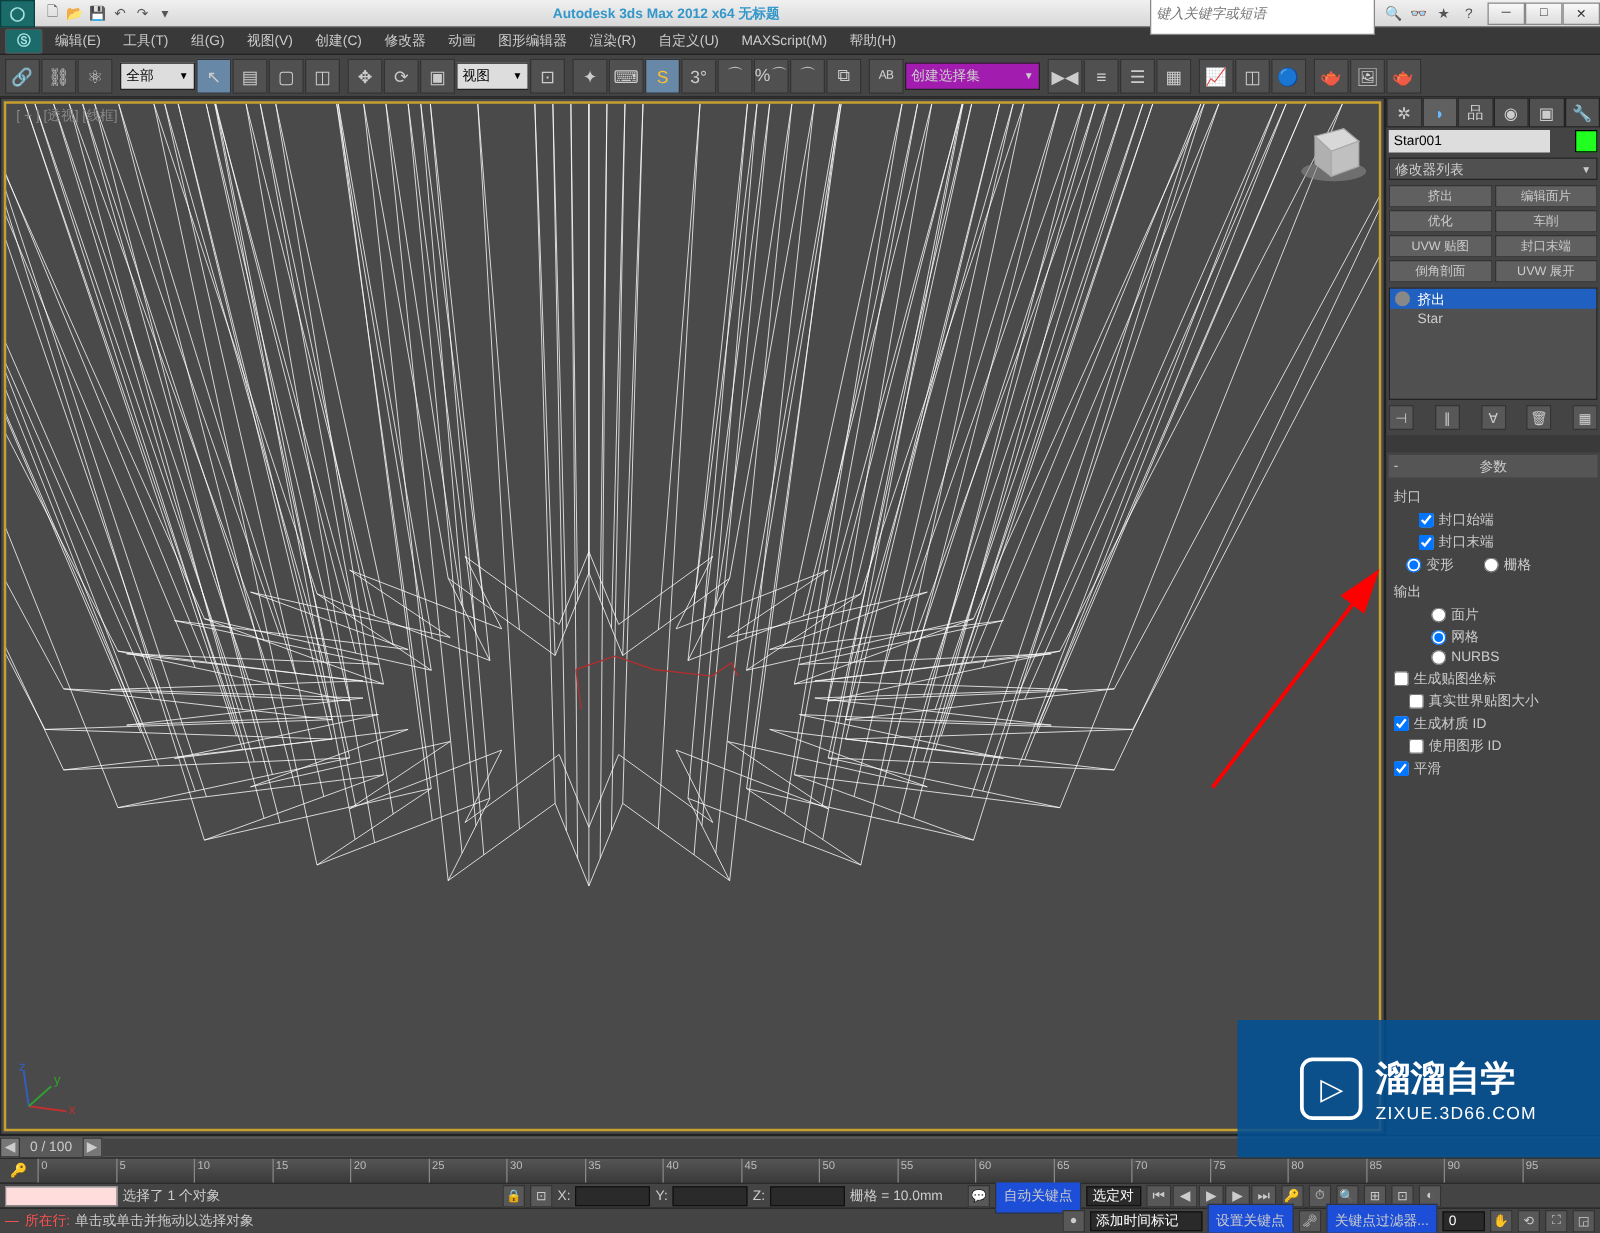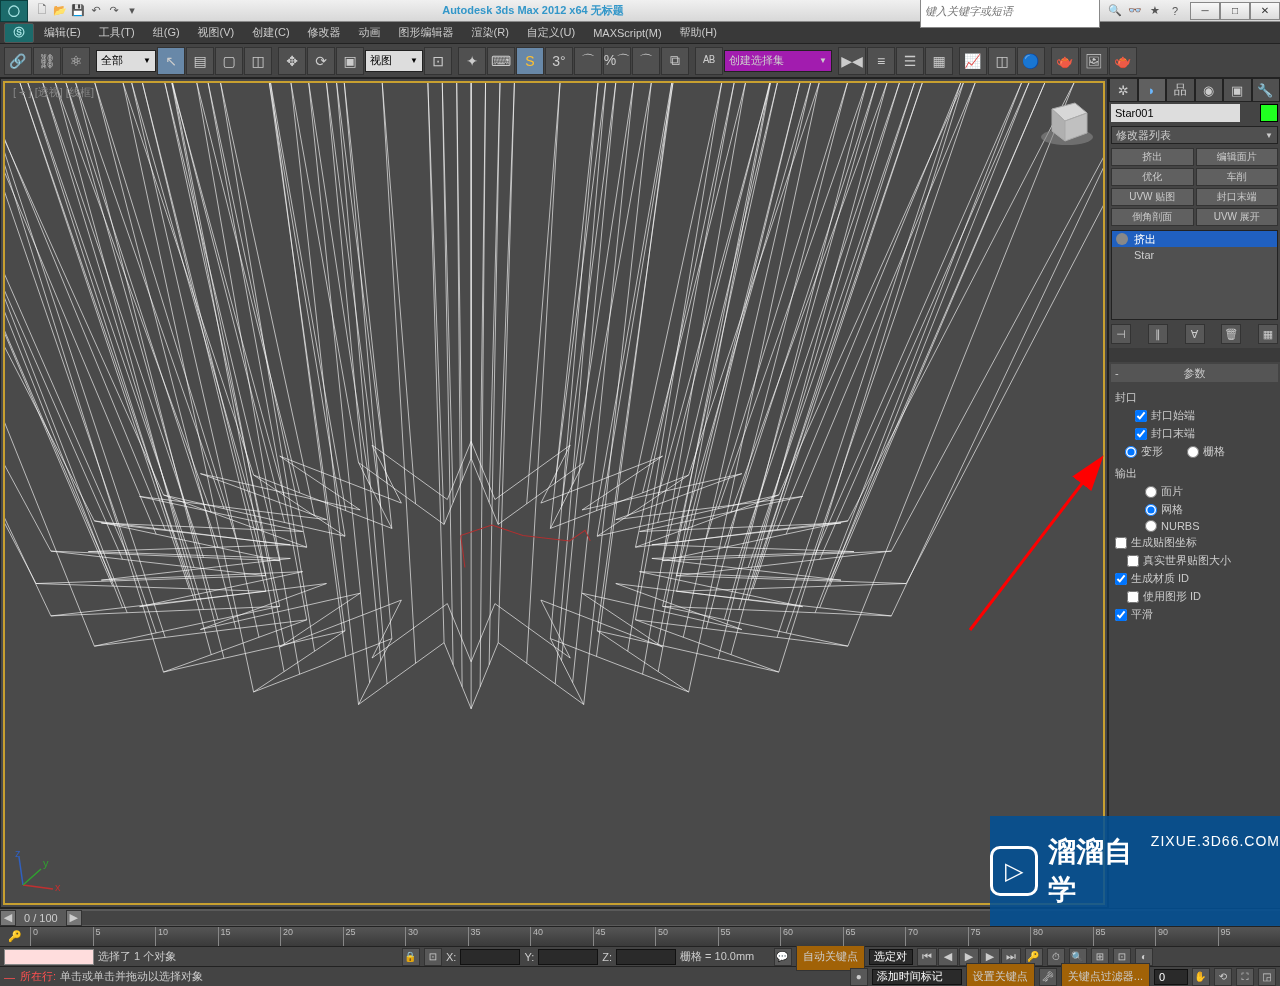--- a/index.html
+++ b/index.html
@@ -84,28 +84,28 @@
 .timeline .key-icon { width:30px; display:flex;align-items:center;justify-content:center;}
 .timeline .ruler { flex:1; position:relative; background:linear-gradient(to bottom,#555,#3a3a3a);}
 .timeline .ruler .tick { position:absolute; top:0; bottom:0; border-left:1px solid #888; font-size:9px; color:#bbb; padding-left:2px;}
 
 
 .status1 { height:20px; background:#444; display:flex; align-items:center; gap:4px; padding:0 4px; border-top:1px solid #222;}
 .status2 { height:20px; background:#444; display:flex; align-items:center; gap:4px; padding:0 4px; border-top:1px solid #222;}
 .status-input { height:16px; background:#2a2a2a; border:1px solid #111; color:#fff; padding:0 4px; display:flex;align-items:center;}
 .status-btn { width:18px;height:18px;border:1px solid #333;background:#585858;display:flex;align-items:center;justify-content:center;font-size:10px;}
 .coord-box { width:60px;}
-.autokey { height:28px; padding:0 6px; background:#a16207; border:1px solid #333;display:flex;align-items:center;}
+.autokey { height:28px; padding:0 6px; background:#1d4ed8; border:1px solid #333;display:flex;align-items:center;}
 .play-btns { display:flex; gap:1px;}
 .play-btns div { width:20px;height:18px;border:1px solid #333;background:#585858;display:flex;align-items:center;justify-content:center;}
 
 
 .watermark { position:absolute; right:0; bottom:60px; width:290px; height:110px; background:rgba(0,80,150,0.85); display:flex; align-items:center; justify-content:center; gap:10px; color:white;}
 .watermark .play { width:50px;height:50px;border:3px solid white;border-radius:10px;display:flex;align-items:center;justify-content:center;font-size:24px;}
-.watermark .txt { display:flex;flex-direction:row;}
+.watermark .txt { display:flex;flex-direction:column;}
 .watermark .txt .big { font-size:28px; font-weight:bold;}
 .watermark .txt .url { font-size:14px; letter-spacing:1px;}
 
 
 .arrow-svg { position:absolute; top:440px; left:960px; width:160px; height:200px; pointer-events:none;}
 .pink-box { width:90px;height:16px;background:#ffdddd;border:1px solid #888;}
 .red-text { color:#ff5050;}
 </style>
 </head>
 <body>

